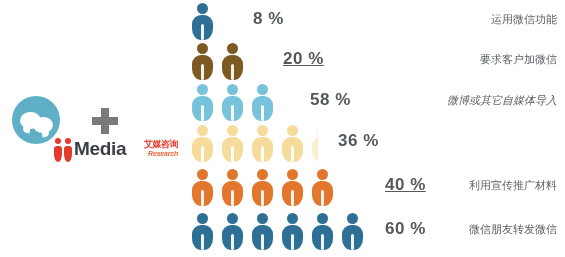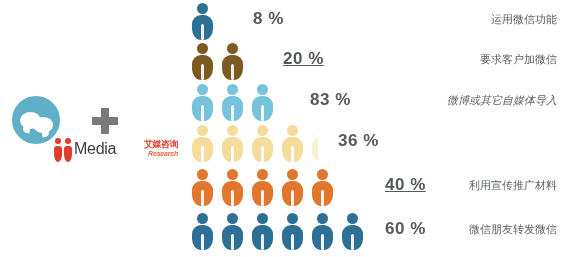--- a/index.html
+++ b/index.html
@@ -128,22 +128,22 @@
     background: #e23b2e;
     border-radius: 3px 3px 50% 50%;
   }
   .ii-marks .ii-body.b1 { left: 0px; }
   .ii-marks .ii-body.b2 { left: 10px; }
 
   .media-word {
     position: absolute;
     left: 20px;
     top: 3px;
-    font-size: 16px;
-    font-weight: normal;
+    font-size: 19px;
+    font-weight: bold;
     color: #3a3f45;
     letter-spacing: -0.3px;
     line-height: 20px;
   }
   .cn-research {
     position: absolute;
     left: 78px;
     top: 3px;
     width: 46px;
     text-align: right;
@@ -307,21 +307,21 @@
           </span>
           <span class="person" style="margin-right: 4px;">
             <span class="head"></span>
             <span class="torso"></span>
           </span>
           <span class="person" style="margin-right: 4px;">
             <span class="head"></span>
             <span class="torso"></span>
           </span>
         </div>
-        <span class="pct-label" style="left: 310px;">83 %</span>
+        <span class="pct-label" style="left: 310px;">58 %</span>
         <span class="cn-label" style="right: 8px; font-style: italic;">微博或其它自媒体导入</span>
       </div>
       <div class="data-row" style="top: 124px;">
         <div class="figure-group" style="left: 190px; color: rgb(246, 220, 154);">
           <span class="person" style="margin-right: 4px;">
             <span class="head"></span>
             <span class="torso"></span>
           </span>
           <span class="person" style="margin-right: 4px;">
             <span class="head"></span>

